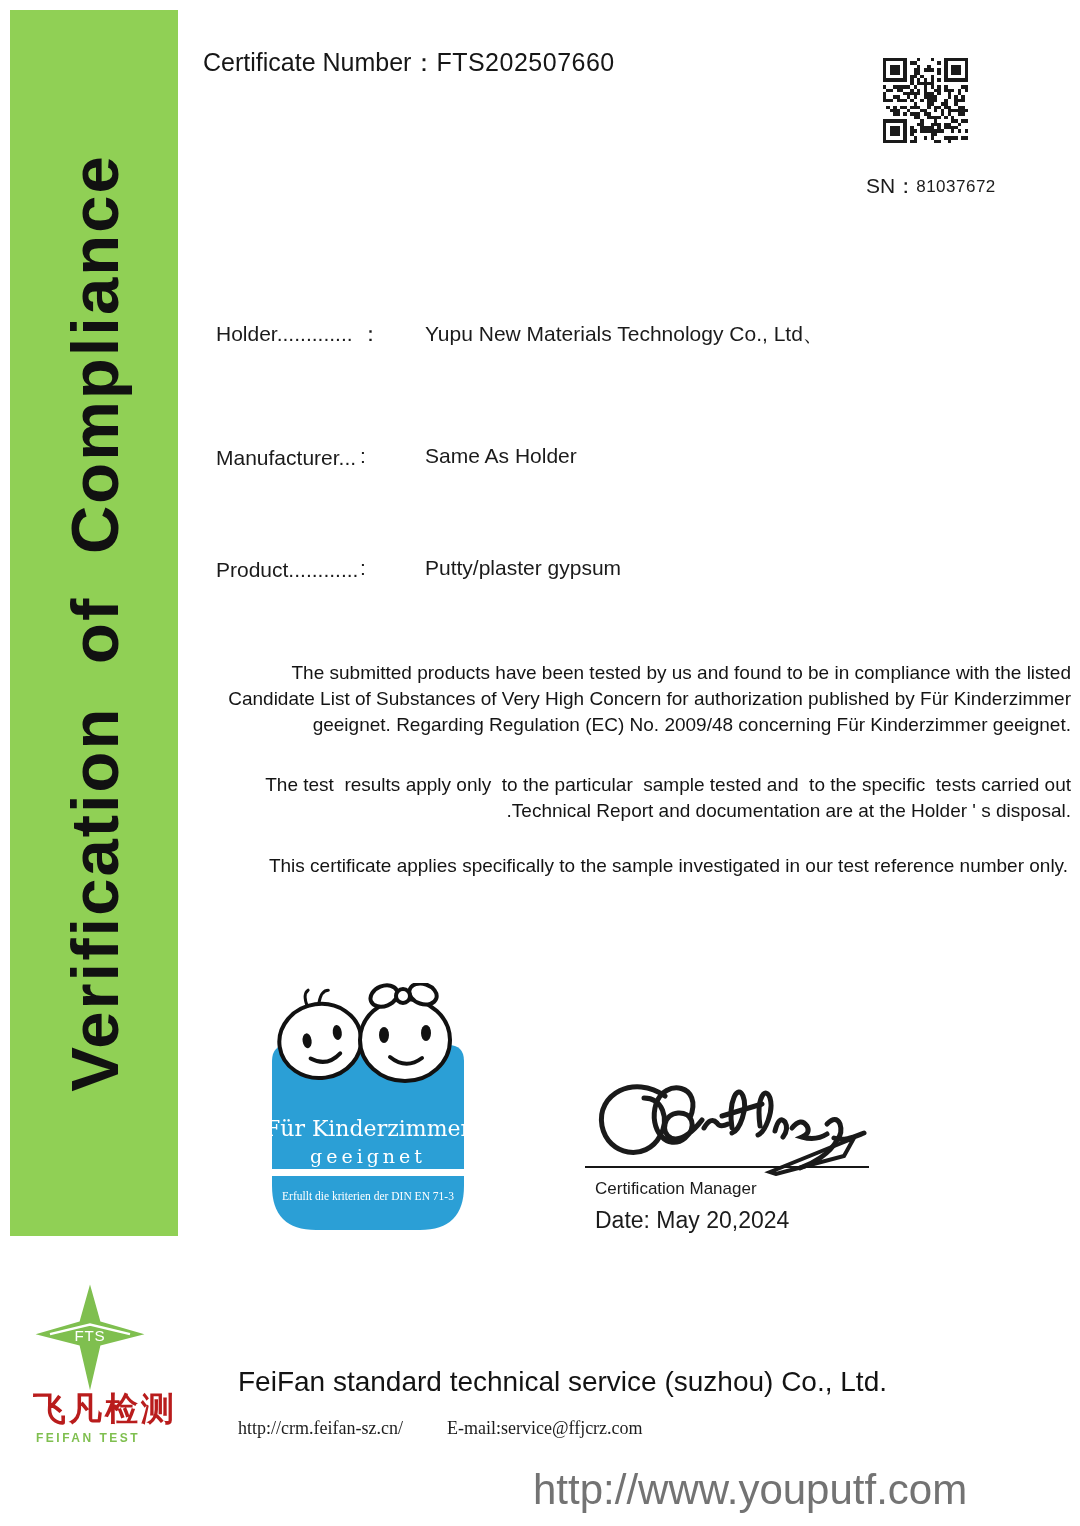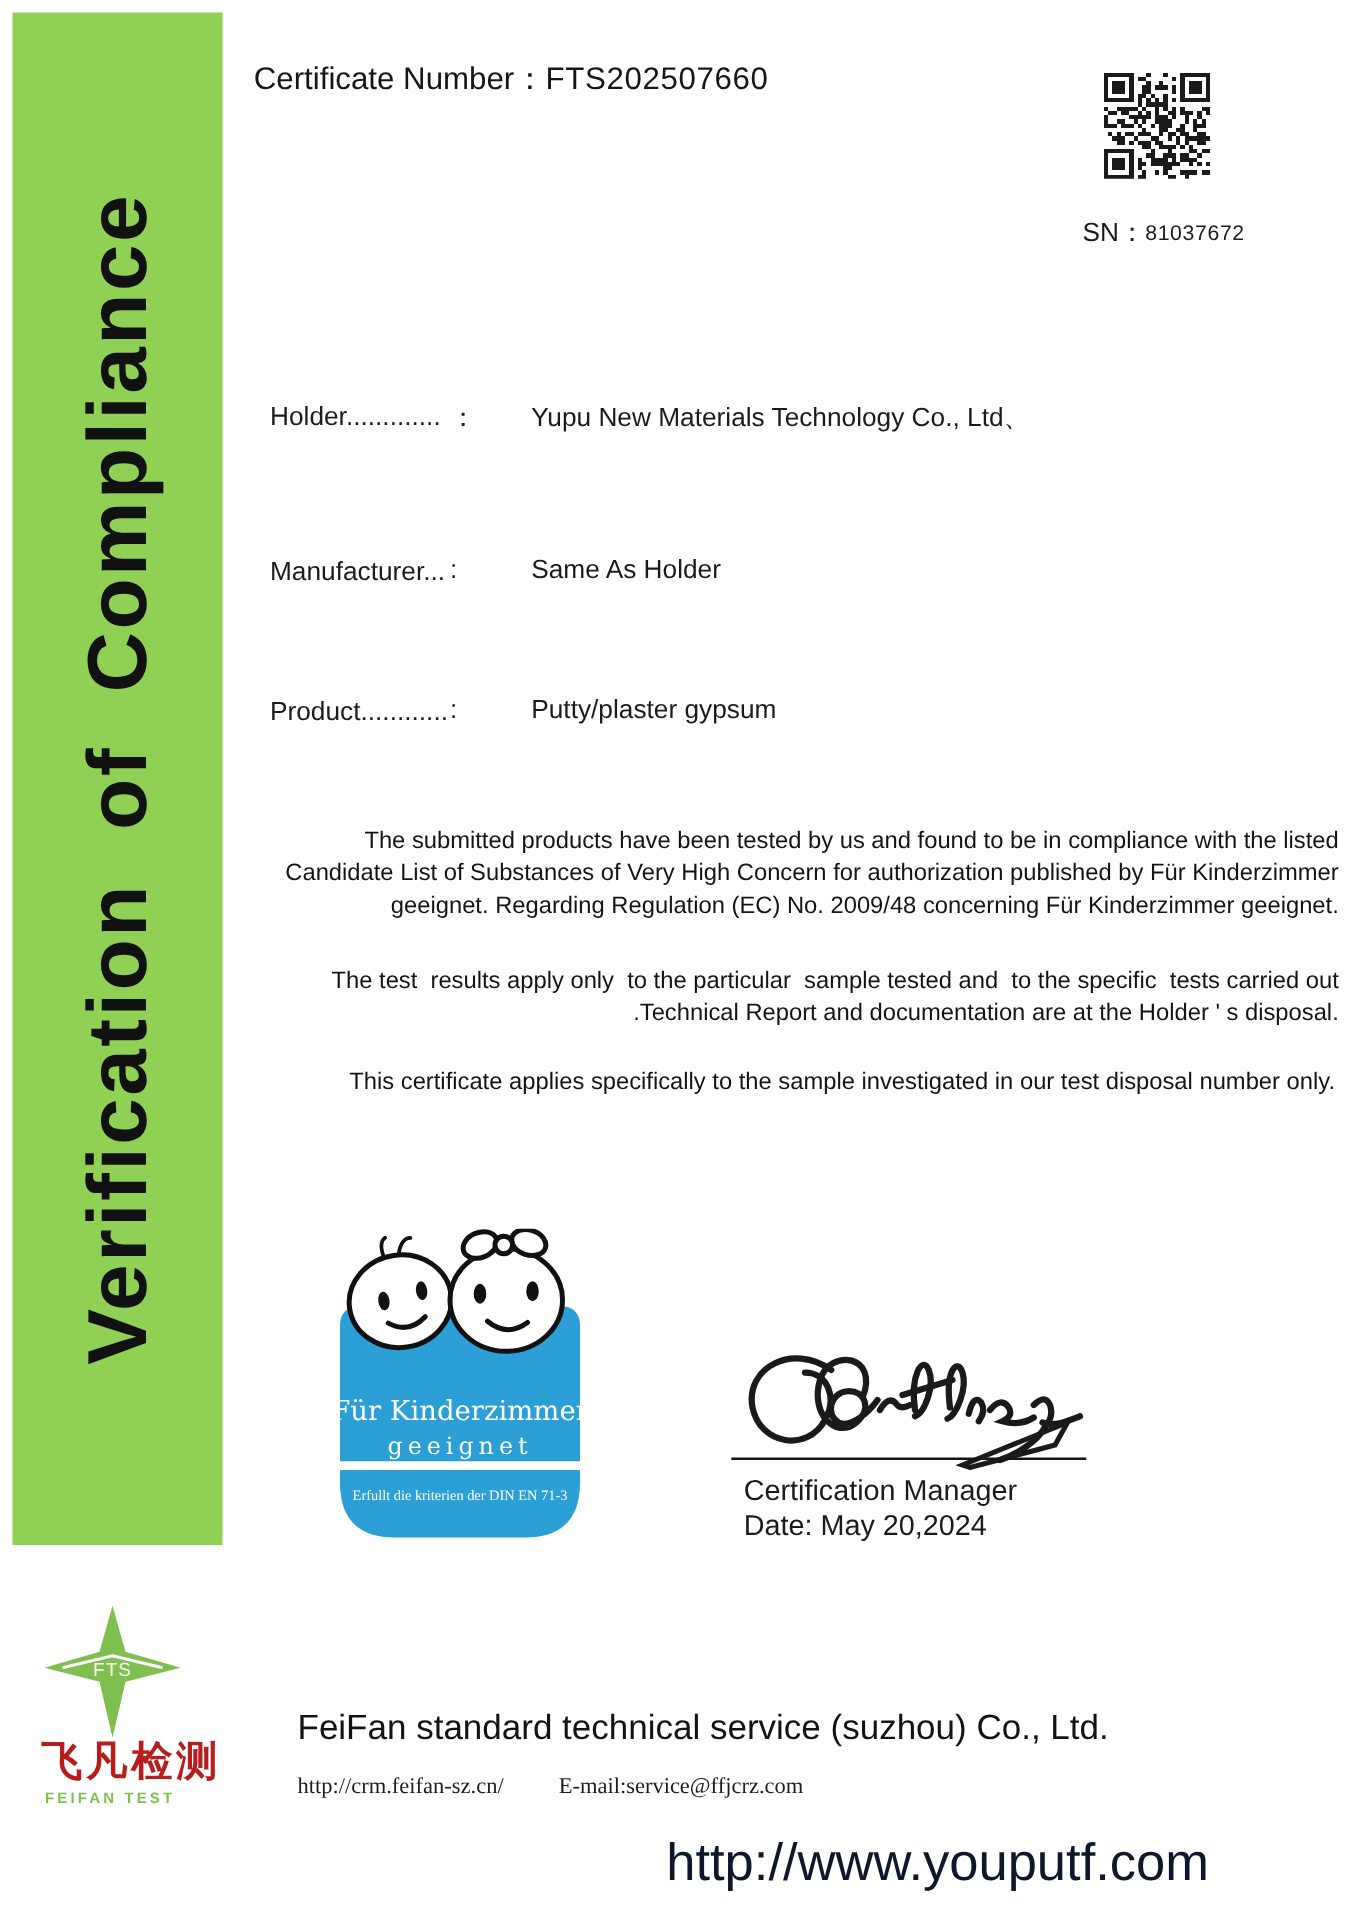--- a/index.html
+++ b/index.html
@@ -43,35 +43,35 @@
           white-space:pre-wrap; color:#141414;text-align:right; }
   .para1 { top:660px; }
   .para2 { top:772px; }
   .para3 { left:210px; top:853px; }
 
   .badge { left:262px; top:983px; width:212px; height:250px; }
 
   .signature { left:572px; top:1076px; width:300px; height:100px; }
   .sig-line { left:585px; top:1166px; width:284px; height:0;
               border-top:2px solid #161616; }
-  .sig-title { left:595px; top:1179px; font-size:23px; }
+  .sig-title { left:595px; top:1179px; font-size:17px; }
   .sig-date  { left:595px; top:1207px; font-size:23px; }
 
   .fts-star { left:34px; top:1283px; width:112px; height:112px; }
   .logo-cn { left:33px; top:1387px; font-size:33px; font-weight:600;
              letter-spacing:3px; color:#b91c1c; }
   .logo-en { left:36px; top:1431px; font-size:12px; font-weight:bold;
              letter-spacing:2.5px; color:#7fbf4f; }
 
   .company { left:238px; top:1366px; font-size:28px; color:#131313; }
   .links   { left:238px; top:1418px; font-size:18px;
              font-family:"Liberation Serif", serif; color:#1c1c1c; }
   .links .email { margin-left:44px; }
 
-  .watermark { left:533px; top:1466px; font-size:42px; color:#0f172a; }
+  .watermark { left:533px; top:1466px; font-size:42px; color:#737373; }
 </style>
 </head>
 <body>
 
 <div class="abs banner">
   <div class="banner-inner">Verification of Compliance</div>
 </div>
 
 <div class="abs cert-line">
   <span>Certificate Number</span><span>：</span><span class="num">FTS202507660</span>
@@ -399,21 +399,21 @@
   <span class="val">Same As Holder</span>
 </div>
 <div class="abs field-row row-product">
   <span class="lbl">Product............</span>
   <span class="colon">:</span>
   <span class="val">Putty/plaster gypsum</span>
 </div>
 
 <div class="abs para para1">The submitted products have been tested by us and found to be in compliance with the listed Candidate List of Substances of Very High Concern for authorization published by Für Kinderzimmer geeignet. Regarding Regulation (EC) No. 2009/48 concerning Für Kinderzimmer geeignet.</div>
 <div class="abs para para2">The test  results apply only  to the particular  sample tested and  to the specific  tests carried out .Technical Report and documentation are at the Holder ' s disposal.</div>
-<div class="abs para para3">This certificate applies specifically to the sample investigated in our test disposal number only.</div>
+<div class="abs para para3">This certificate applies specifically to the sample investigated in our test reference number only.</div>
 
 <div class="abs badge">
   <svg width="212" height="250" viewBox="0 0 212 250">
 
     <path d="M10,78 q0,-16 16,-16 h160 q16,0 16,16 v108 h-192 z" fill="#2b9fd6"></path>
 
     <path d="M10,193 h192 v10 q0,44 -44,44 h-104 q-44,0 -44,-44 z" fill="#2b9fd6"></path>
 
     <g transform="rotate(-8 58 56)">
       <ellipse cx="58" cy="58" rx="41" ry="37" fill="#fff" stroke="#111" stroke-width="4"></ellipse>

